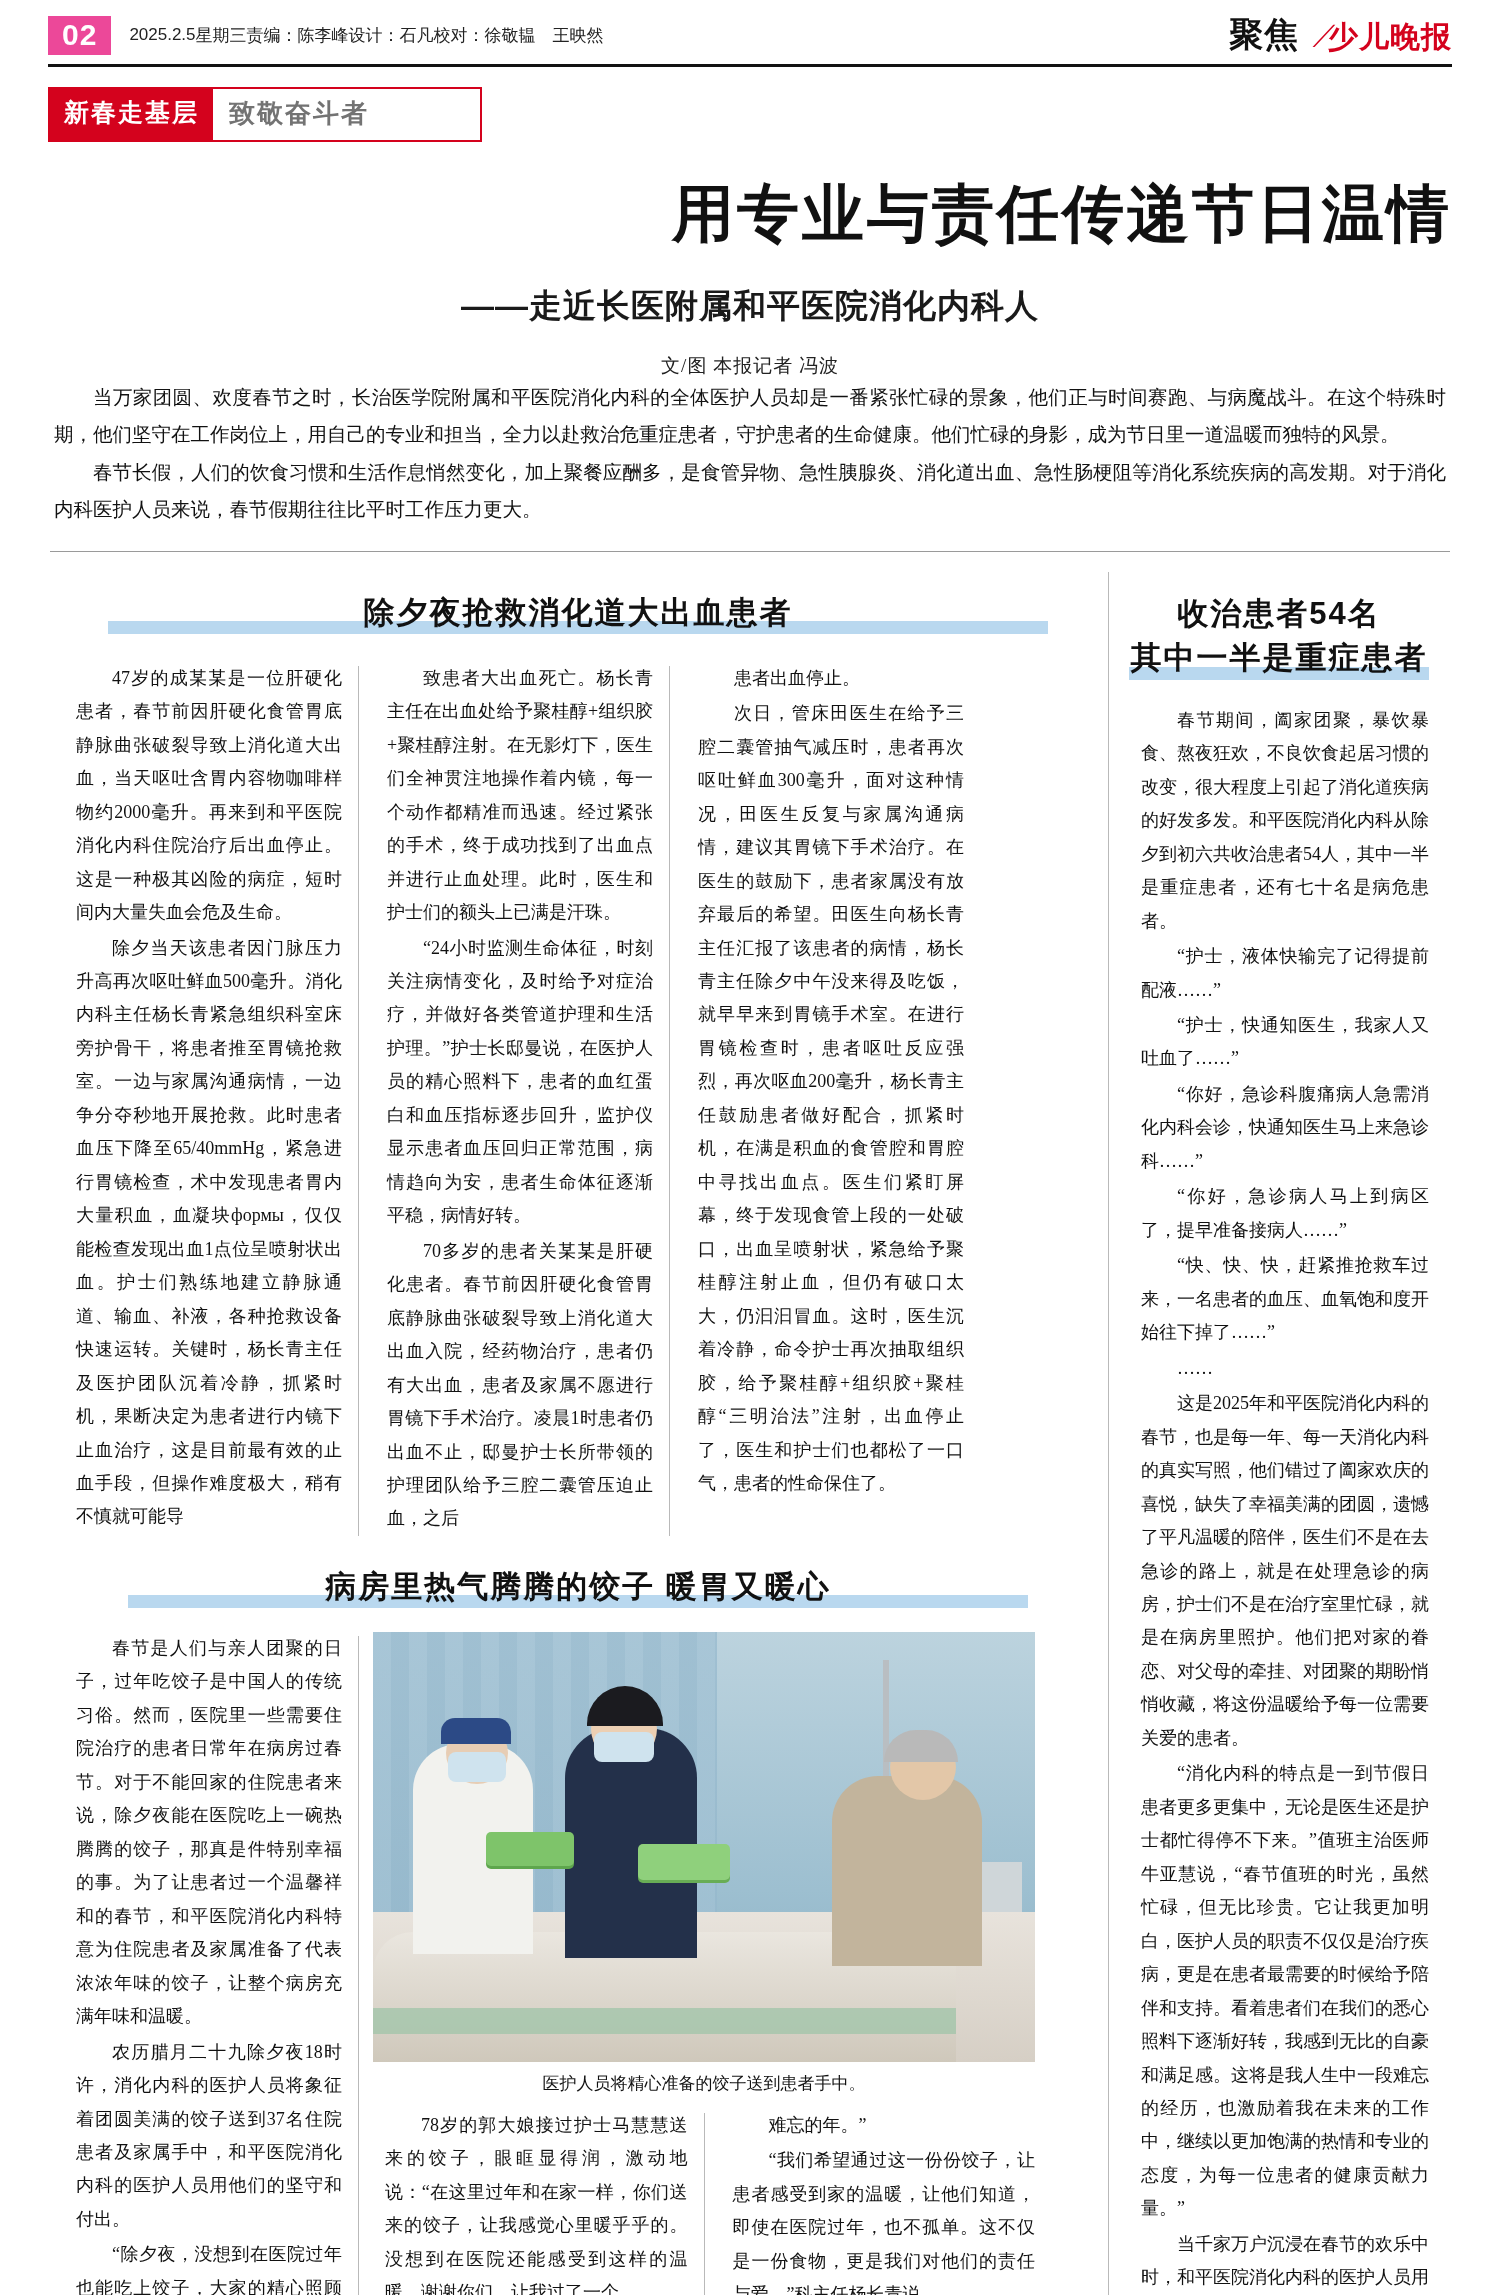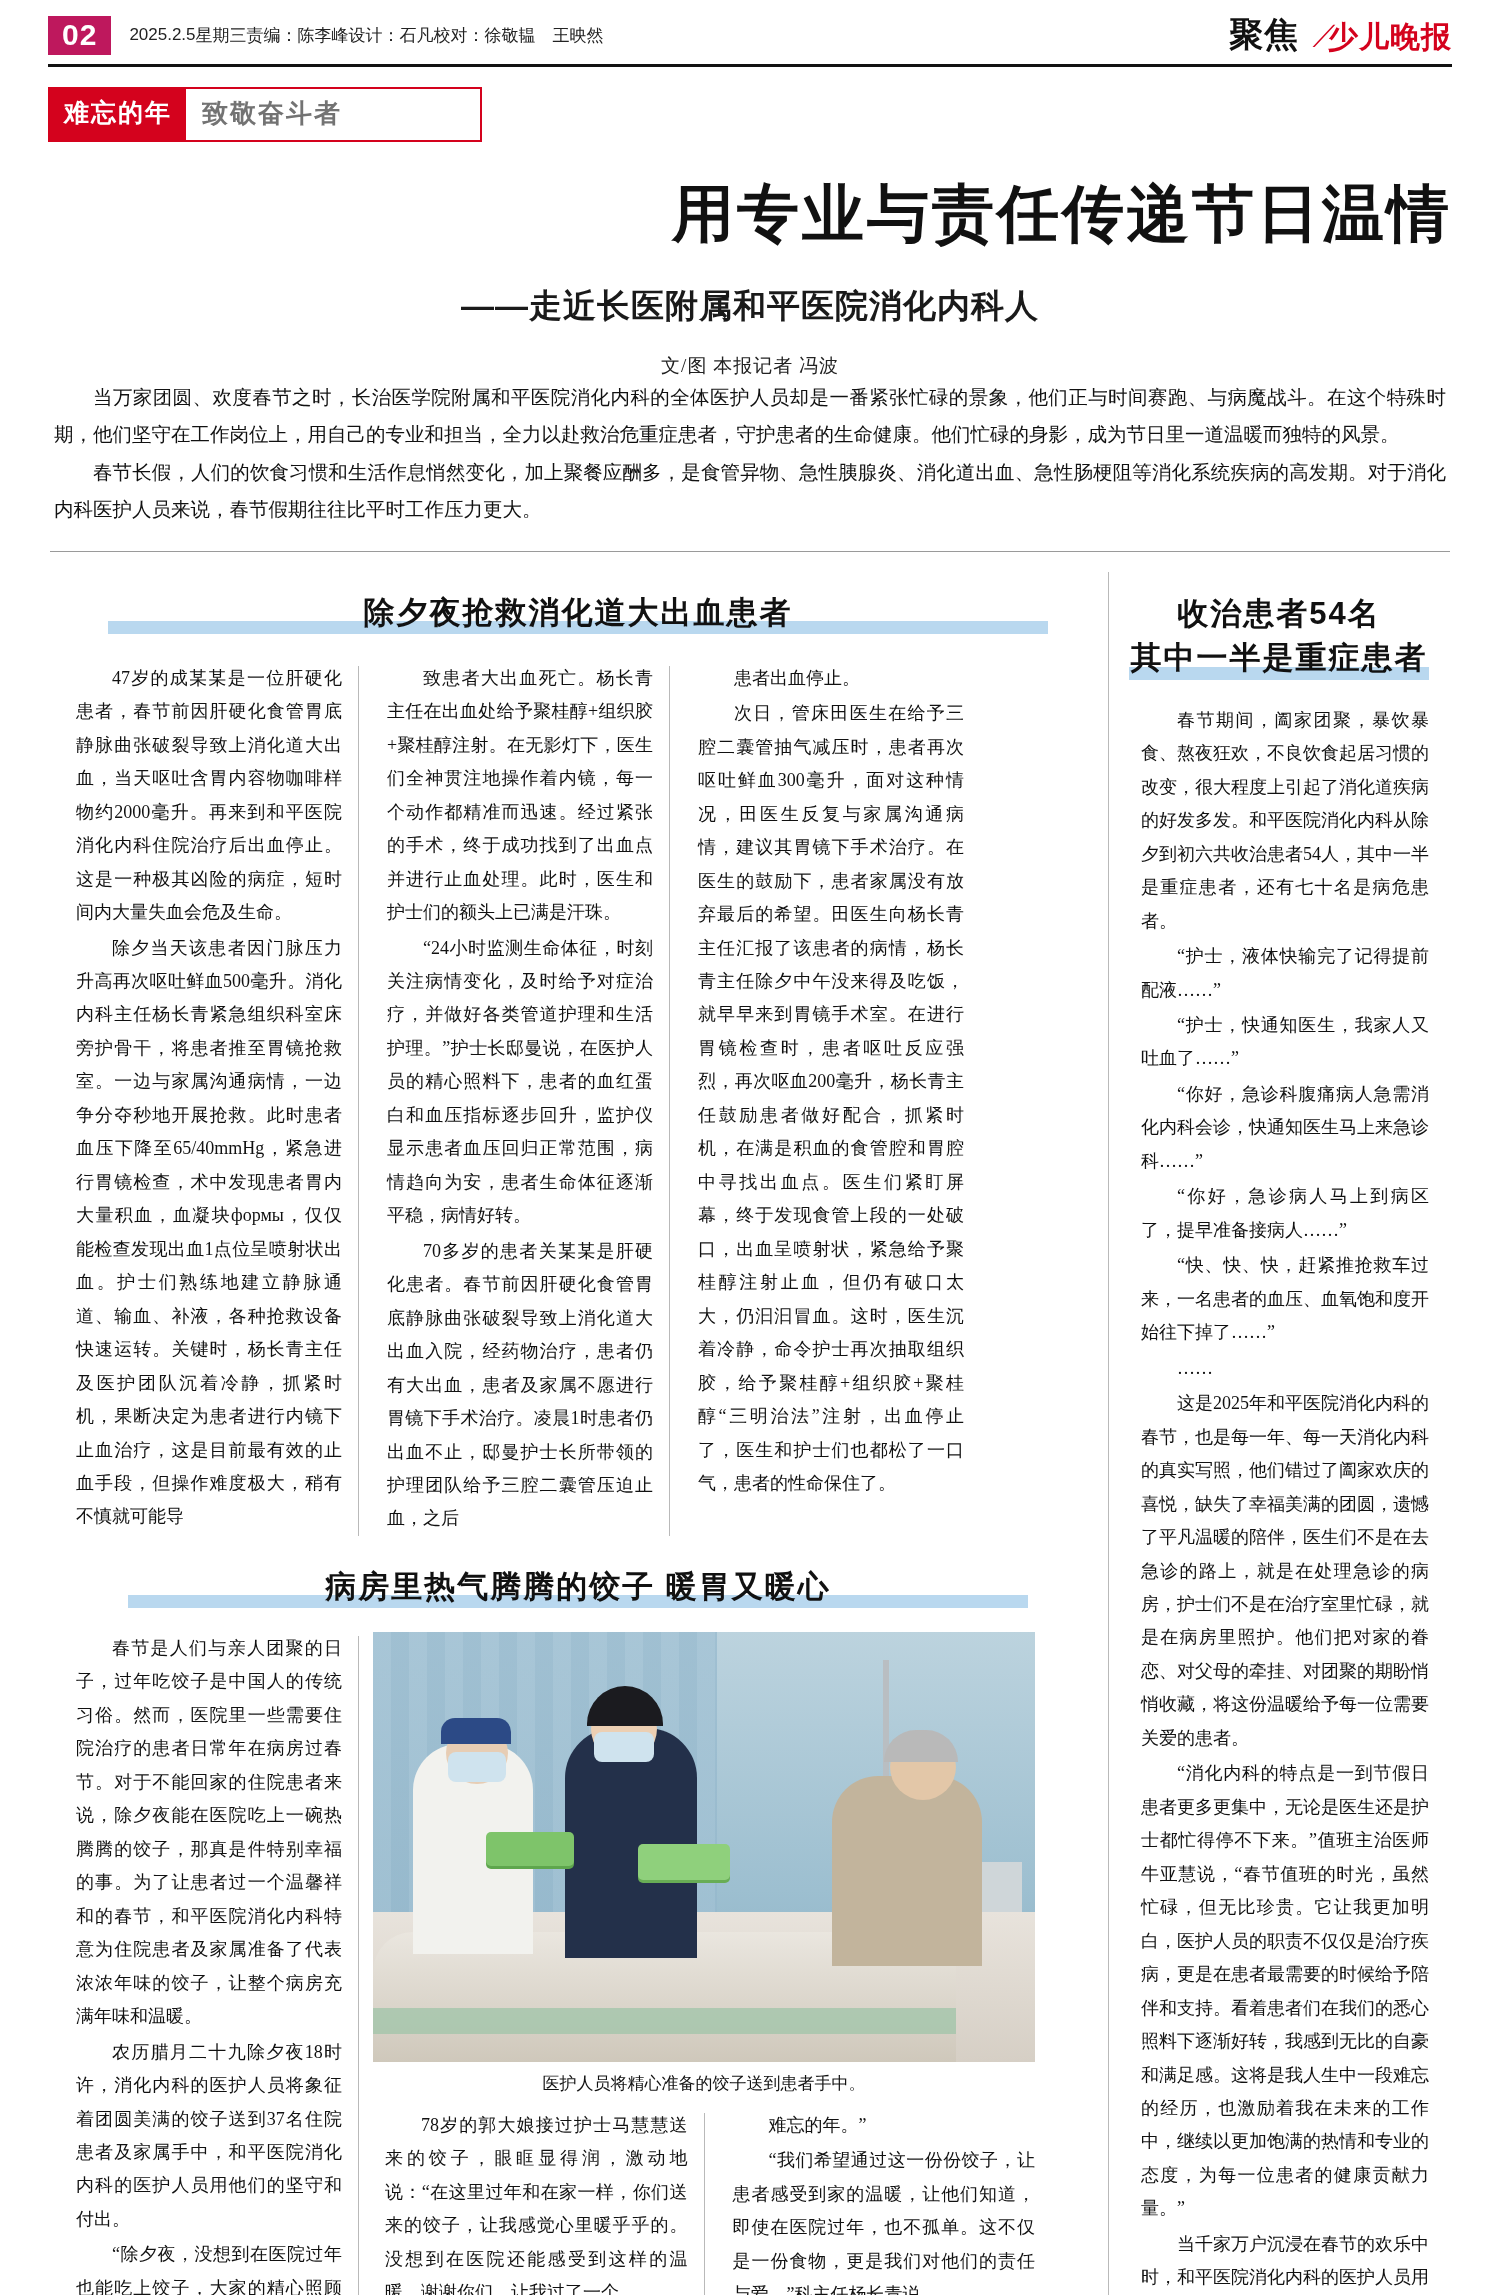--- a/index.html
+++ b/index.html
@@ -18,21 +18,21 @@
     background:#fff;
   }
   
   .masthead{
     display:flex;align-items:center;
     height:58px;
     border-bottom:3px solid #111;
     padding-top:6px;
   }
   .page-num{
-    background:#be185d;color:#fff;
+    background:#ec4899;color:#fff;
     font-family:"Liberation Sans",sans-serif;
     font-weight:bold;font-size:30px;
     padding:2px 14px 4px 14px;
     letter-spacing:1px;
     line-height:1.1;
   }
   .mh-meta{
     font-family:"Liberation Sans",sans-serif;
     font-size:17px;color:#222;
     margin-left:18px;
@@ -225,21 +225,21 @@
     </div>
     <div class="mh-right">
       <span class="mh-focus">聚焦</span>
       <span class="mh-logo">
         <span class="slash">⁄</span><span>少儿晚报</span>
       </span>
     </div>
   </div>
 
   <div class="flagrow">
-    <div class="flag-red">难忘的年</div>
+    <div class="flag-red">新春走基层</div>
     <div class="flag-white">致敬奋斗者</div>
   </div>
 
   <div class="headline">用专业与责任传递节日温情</div>
   <div class="subhead">——走近长医附属和平医院消化内科人</div>
   <div class="byline">文/图  本报记者  冯波</div>
 
   <div class="lead">
     <p>当万家团圆、欢度春节之时，长治医学院附属和平医院消化内科的全体医护人员却是一番紧张忙碌的景象，他们正与时间赛跑、与病魔战斗。在这个特殊时期，他们坚守在工作岗位上，用自己的专业和担当，全力以赴救治危重症患者，守护患者的生命健康。他们忙碌的身影，成为节日里一道温暖而独特的风景。</p>
     <p>春节长假，人们的饮食习惯和生活作息悄然变化，加上聚餐应酬多，是食管异物、急性胰腺炎、消化道出血、急性肠梗阻等消化系统疾病的高发期。对于消化内科医护人员来说，春节假期往往比平时工作压力更大。</p>

